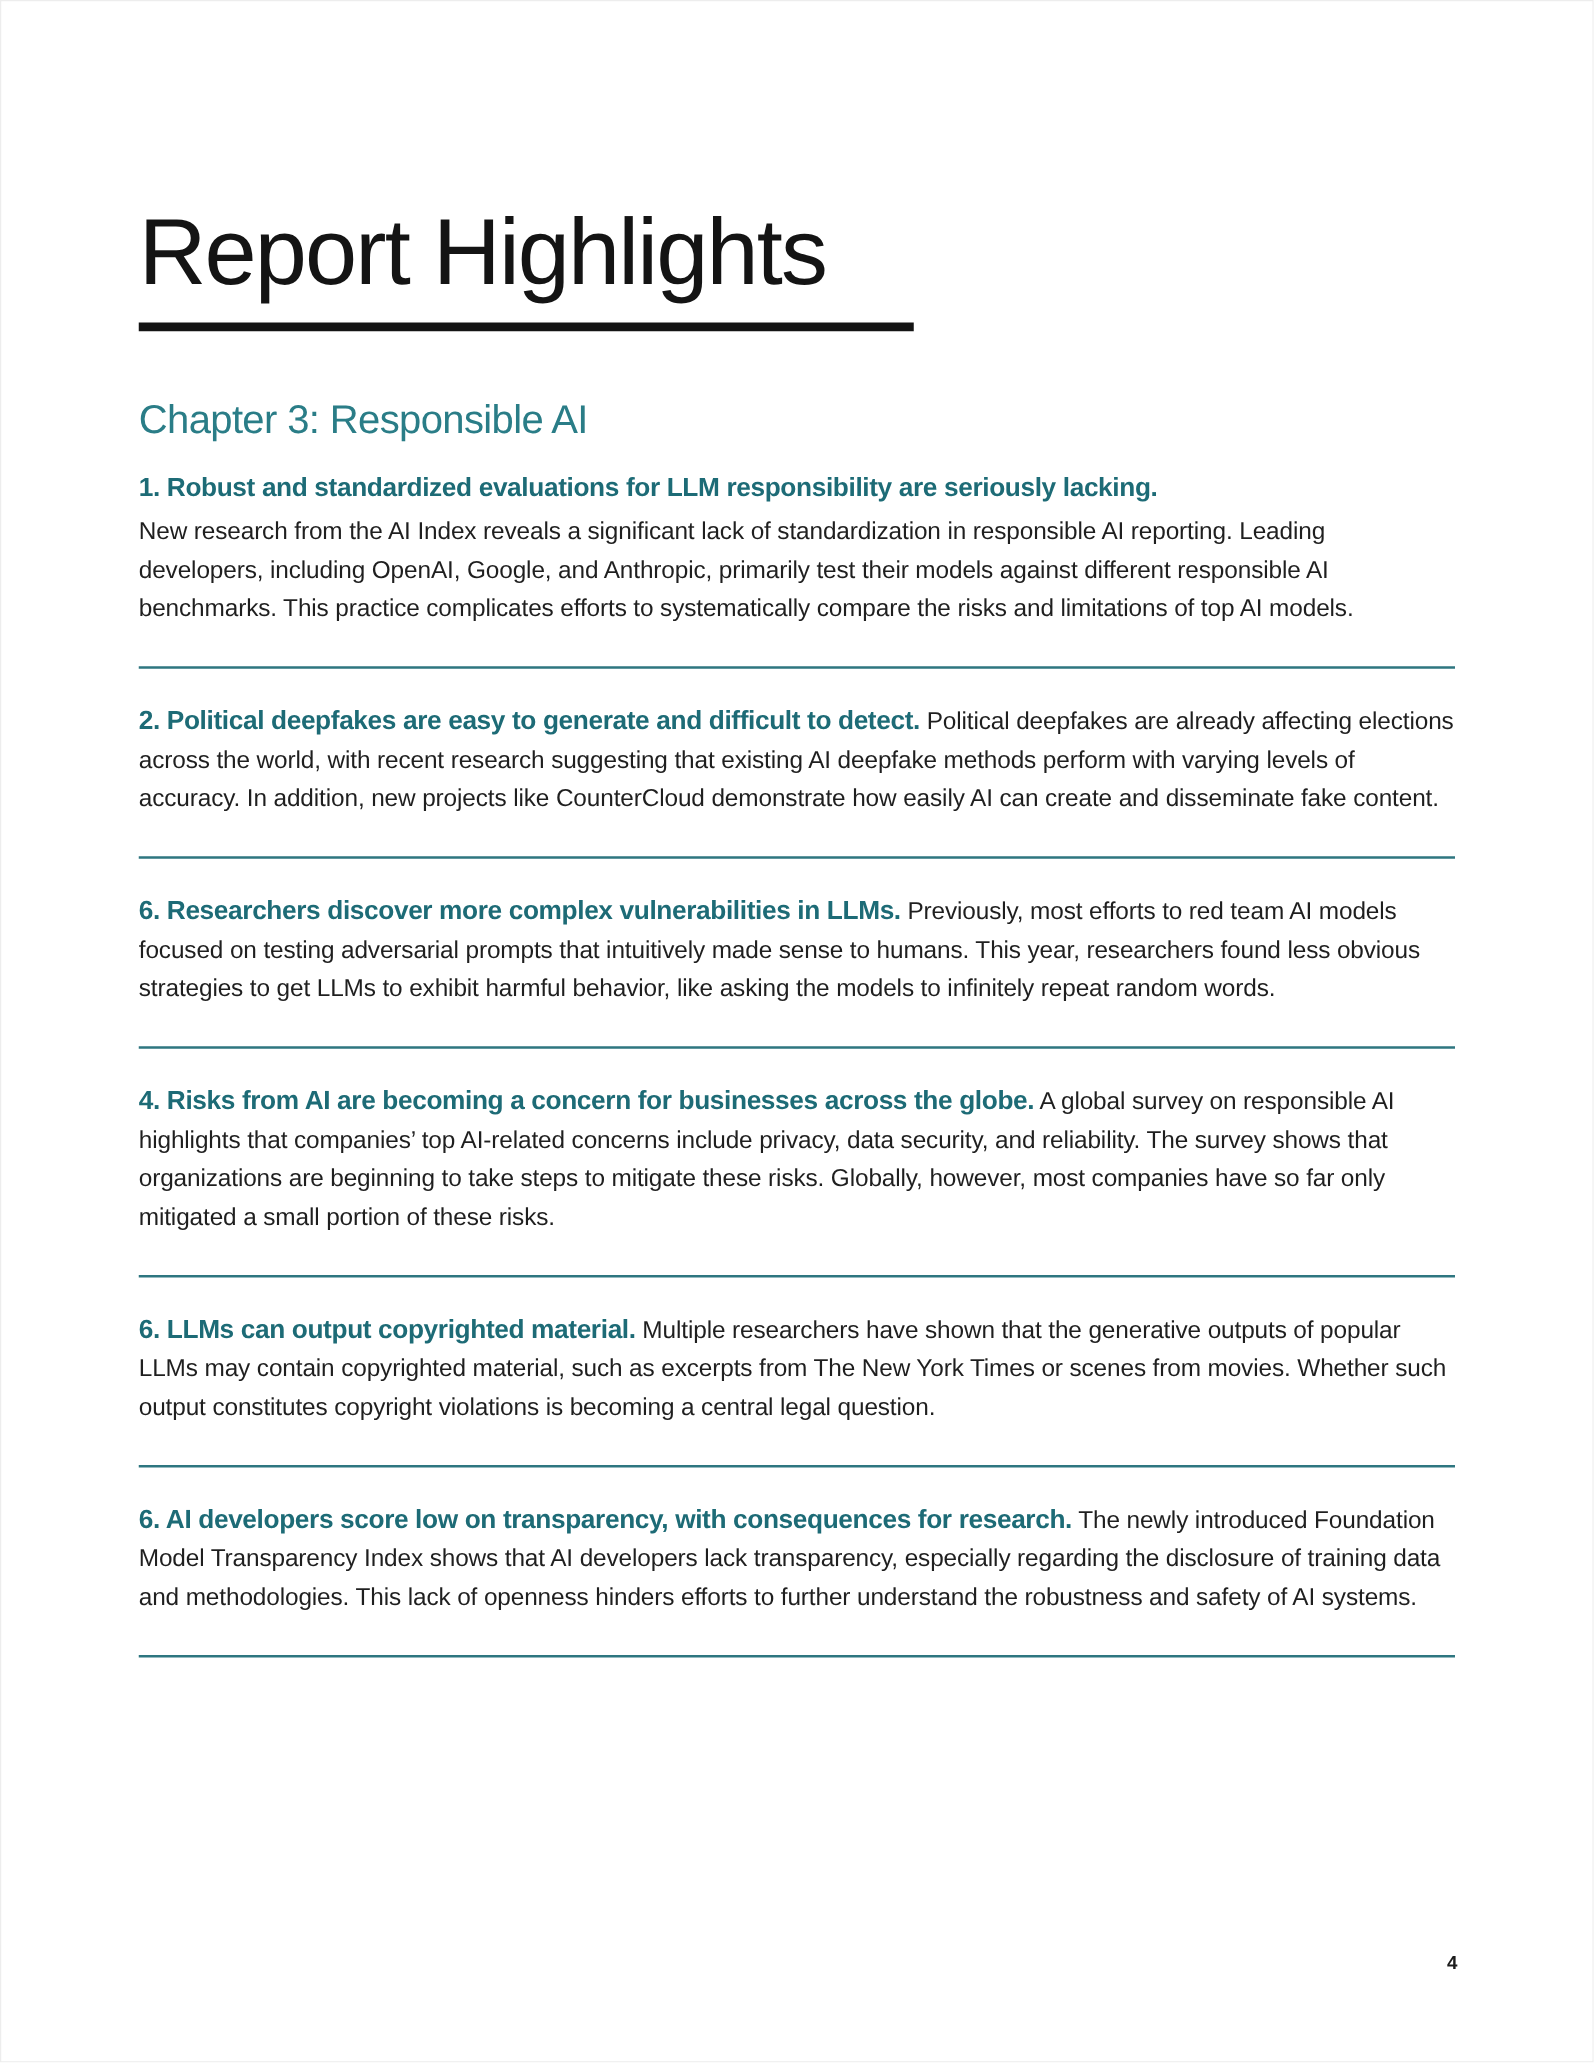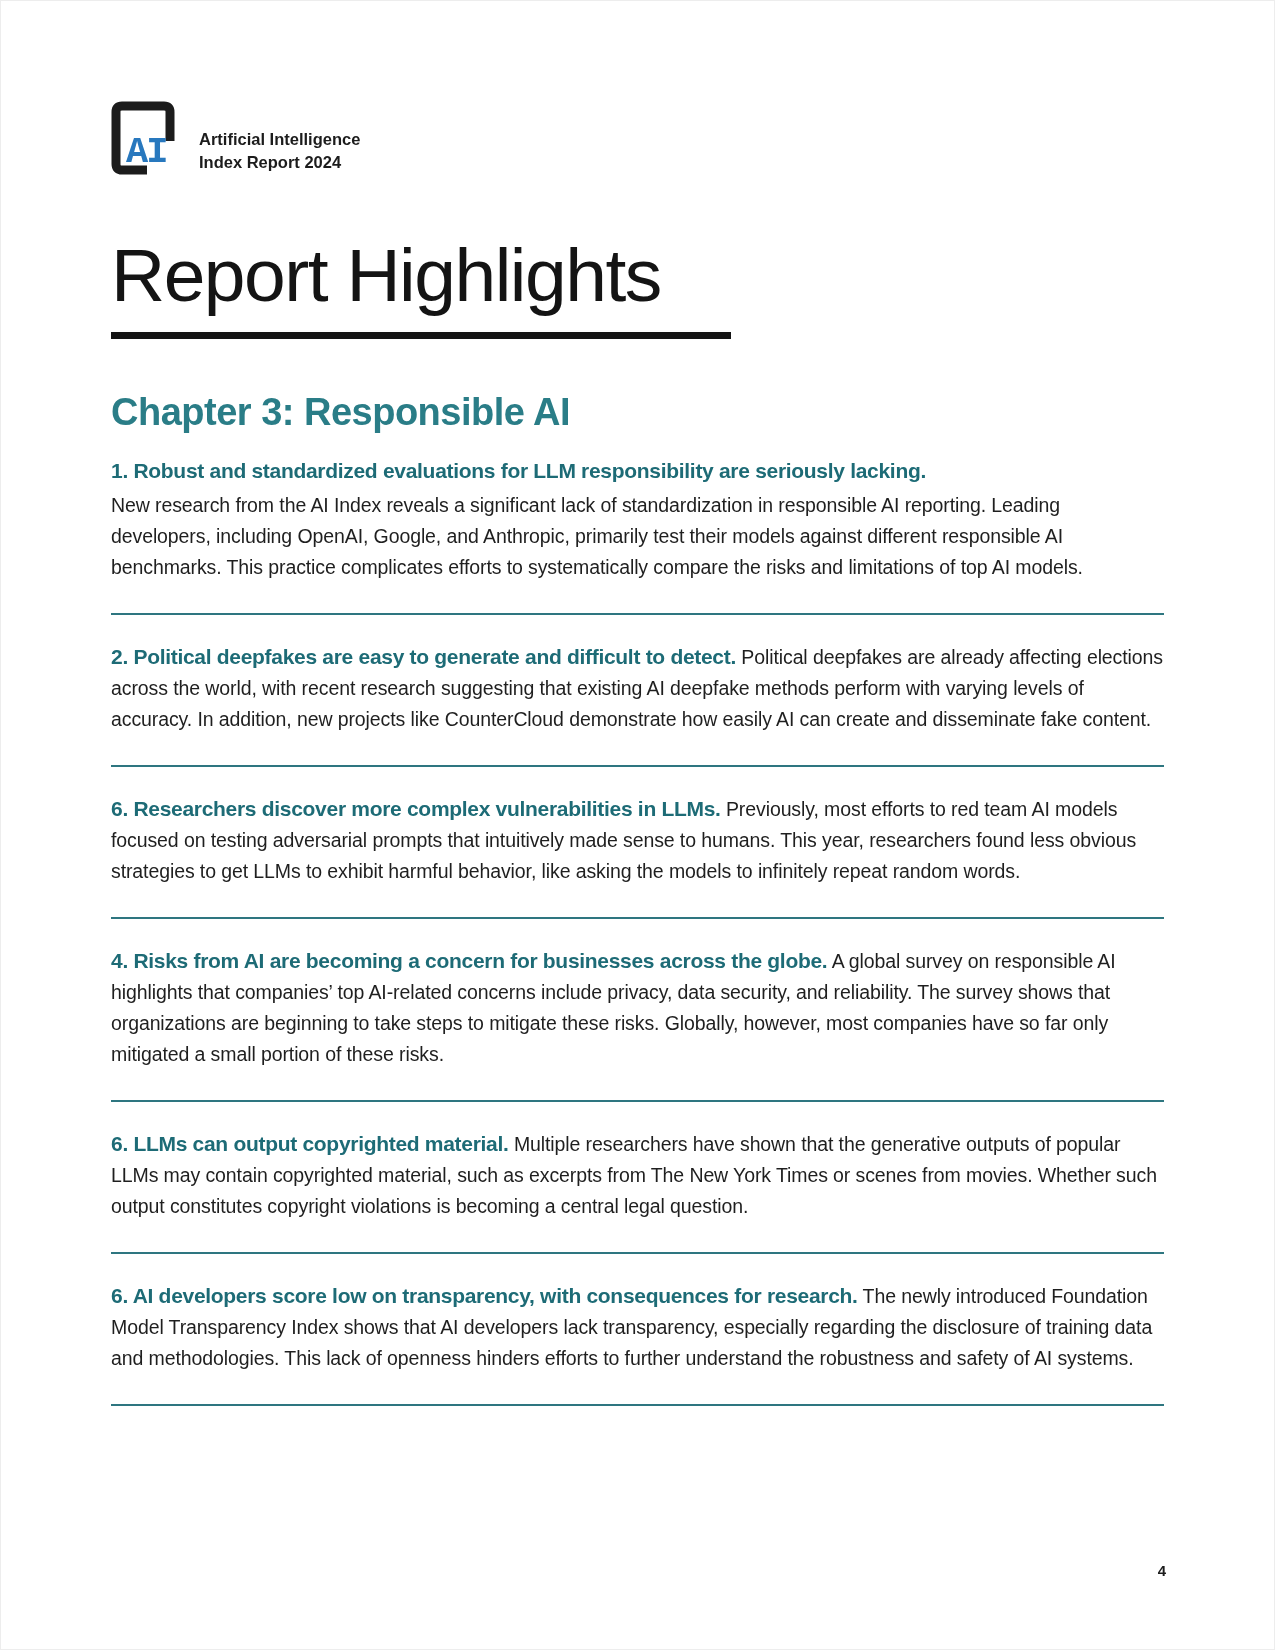--- a/index.html
+++ b/index.html
@@ -41,21 +41,21 @@
   
   .page-title{
     margin-top:60px;
     font-size:75px;font-weight:400;letter-spacing:-1.5px;
     line-height:1.08;color:#141414;
   }
   .title-rule{width:620px;height:7px;background:#141414;margin-top:16px;}
   
   .chapter-title{
     margin-top:52px;
-    font-size:38px;font-weight:700;letter-spacing:-0.5px;
+    font-size:32px;font-weight:400;letter-spacing:-0.5px;
     color:var(--chapter-teal);
   }
   
   .sections{margin-top:21px;max-width:1055px;}
   .sec p{font-size:19.5px;line-height:31px;letter-spacing:-0.1px;color:var(--text-black);}
   .sec-h{
     font-weight:700;font-size:21px;letter-spacing:-0.3px;
     color:var(--heading-teal);
   }
   .sec-h.block{display:block;margin-bottom:4px;}
@@ -67,32 +67,20 @@
   .page-number{
     position:absolute;right:108px;bottom:70px;
     font-size:15px;font-weight:700;color:#1c1c1c;
   }
 </style>
 </head>
 <body>
 
 <div class="page">
 
-  <div class="logo">
-    <div class="logo-mark">
-      <svg width="64" height="74" viewBox="0 0 64 74" aria-hidden="true">
-        <path d="M 36 69 L 11 69 Q 5 69 5 63 L 5 11 Q 5 5 11 5 L 53 5 Q 59 5 59 11 L 59 40" fill="none" stroke="#1c1c1c" stroke-width="9" stroke-linecap="butt"></path>
-      </svg>
-      <span class="logo-monogram">AI</span>
-    </div>
-    <div class="logo-text">
-      <div>Artificial Intelligence</div>
-      <div>Index Report 2024</div>
-    </div>
-  </div>
 
   <h1 class="page-title">Report Highlights</h1>
   <div class="title-rule"></div>
 
   <h2 class="chapter-title">Chapter 3: Responsible AI</h2>
 
   <div class="sections">
 
     <section class="sec">
       <p><span class="sec-h block">1. Robust and standardized evaluations for LLM responsibility are seriously lacking.</span><span>New research from the AI Index reveals a significant lack of standardization in responsible AI reporting. Leading developers, including OpenAI, Google, and Anthropic, primarily test their models against different responsible AI benchmarks. This practice complicates efforts to systematically compare the risks and limitations of top AI models.</span></p>

